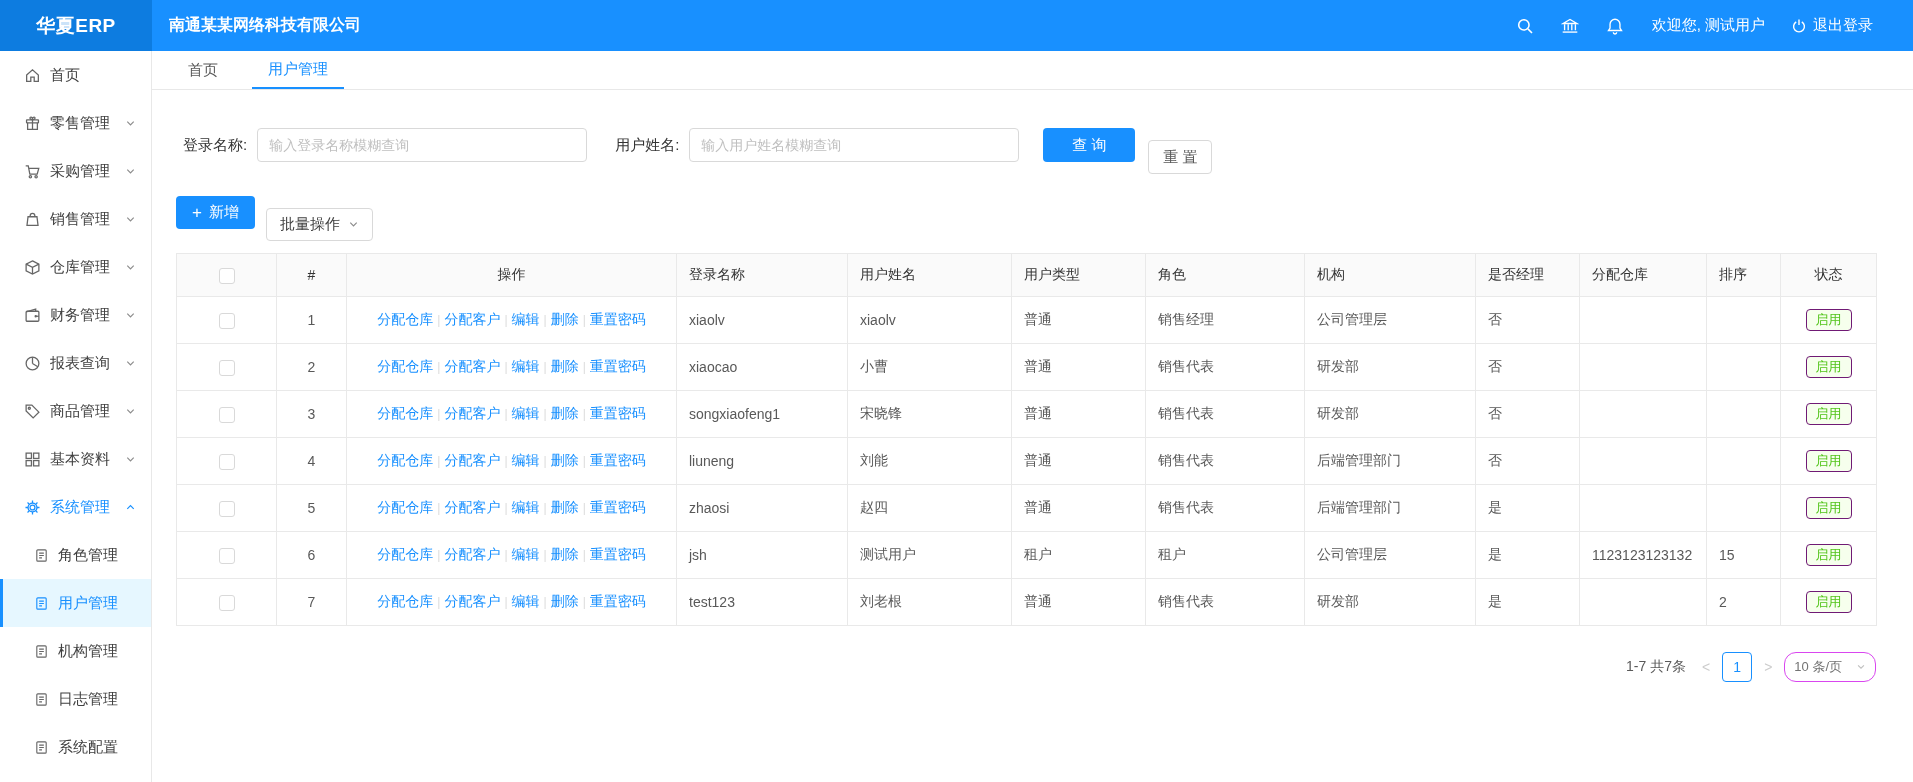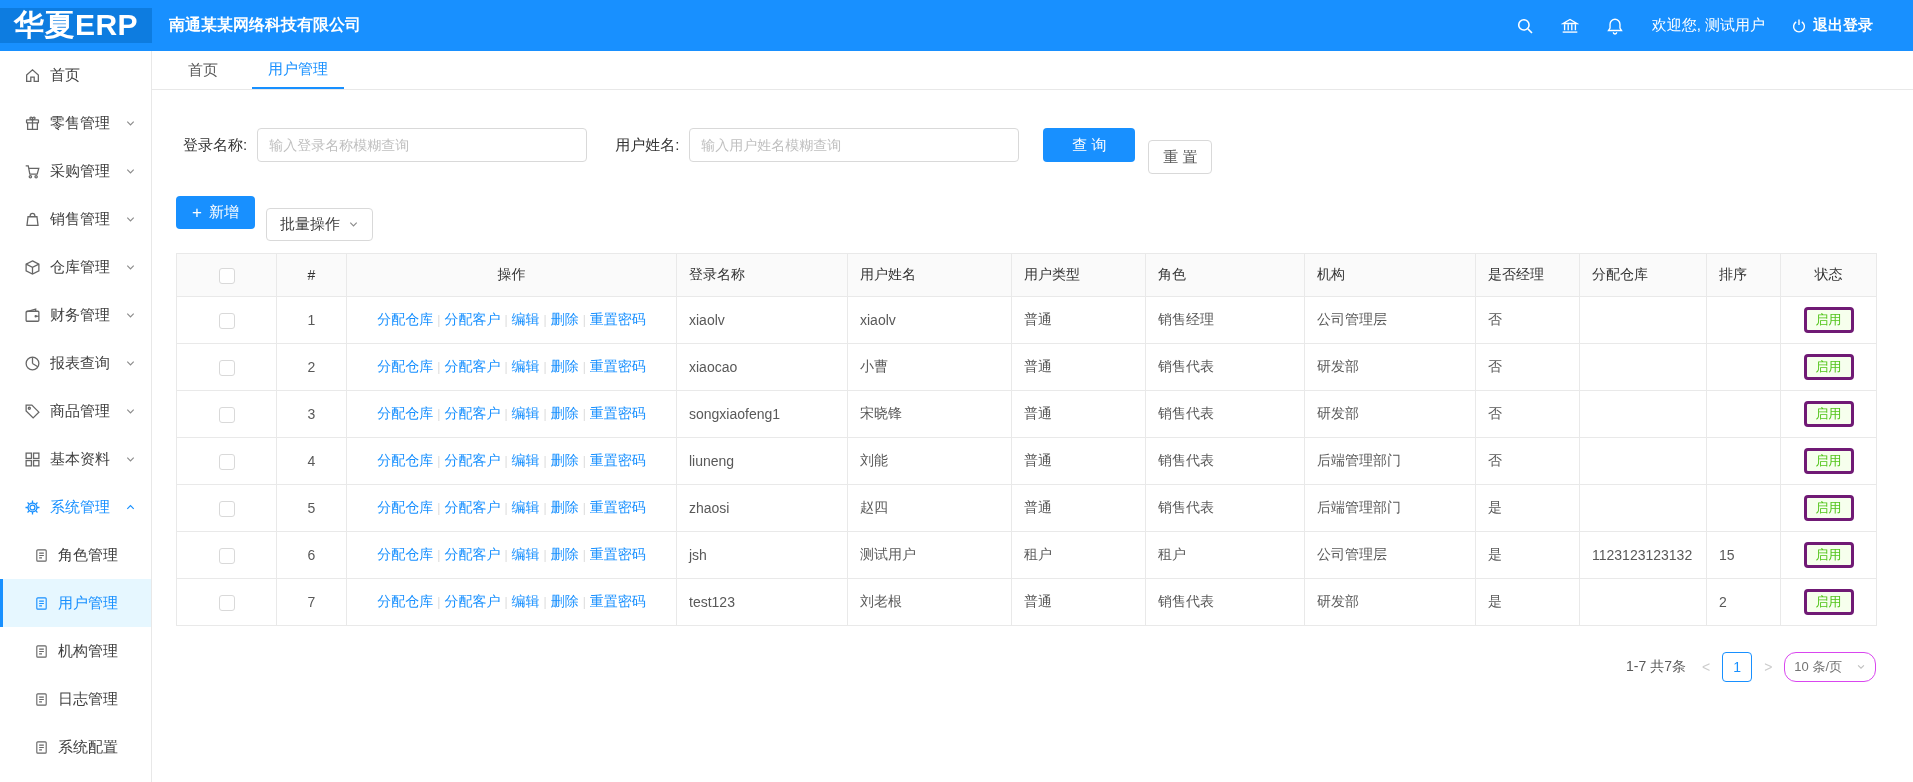--- a/index.html
+++ b/index.html
@@ -2,27 +2,27 @@
 <html><head>
 <meta charset="utf-8">
 <style>
   * { margin:0; padding:0; box-sizing:border-box; }
   html,body { width:1913px; height:782px; overflow:hidden; }
   body { font-family:"Liberation Sans","DejaVu Sans",sans-serif; font-size:14px; color:#262626; background:#fff; }
   .app { width:1913px; height:782px; display:flex; flex-direction:column; }
 
   
   .topbar { flex:0 0 51px; height:51px; background:#1890ff; display:flex; align-items:center; }
-  .logo { width:152px; height:35px; background:#0d7ce0; color:#fff; font-size:30px; font-weight:bold; display:flex; align-items:center; justify-content:center; letter-spacing:.5px; cursor:pointer; }
+  .logo { width:152px; height:51px; background:#0d7ce0; color:#fff; font-size:19px; font-weight:bold; display:flex; align-items:center; justify-content:center; letter-spacing:.5px; cursor:pointer; }
   .company { color:#fff; font-size:16px; font-weight:600; margin-left:17px; }
   .topbar-right { margin-left:auto; display:flex; align-items:center; color:#fff; padding-right:40px;justify-content:center; }
   .tb-icon { width:18px; height:18px; margin-left:27px; cursor:pointer; color:#fff; }
   .tb-icon svg, .chev svg, .s-icon svg, .caret svg { width:100%; height:100%; display:block; }
   .welcome { margin-left:28px; font-size:15px; cursor:pointer; white-space:nowrap; }
-  .logout { margin-left:26px; display:flex; align-items:center; gap:6px; font-size:15px; cursor:pointer; white-space:nowrap;font-weight:bold; }
+  .logout { margin-left:26px; display:flex; align-items:center; gap:6px; font-size:15px; cursor:pointer; white-space:nowrap; }
   .logout .tb-icon { margin-left:0; width:16px; height:16px; }
 
   
   .main { flex:1; display:flex; min-height:0; }
   .sidebar { flex:0 0 152px; width:152px; border-right:1px solid #e8e8e8; background:#fff; overflow:hidden; }
   .content { flex:1; min-width:0; background:#fff; }
 
   
   .side-item { height:48px; display:flex; align-items:center; padding:0 15px 0 24px; font-size:15px; color:#404040; cursor:pointer; position:relative; white-space:nowrap; }
   .s-icon { width:17px; height:17px; margin-right:9px; color:#666; flex:none; }
@@ -63,21 +63,21 @@
   .table-wrap { margin:12px 0 0 24px; }
   table { border-collapse:collapse; table-layout:fixed; width:1700px; font-size:14px; }
   th,td { border:1px solid #e9e9e9; overflow:hidden; }
   th { background:#fafafa; height:43px; font-weight:normal; color:#333; padding:0 12px; text-align:left; }
   td { height:47px; color:#595959; padding:0 12px; background:#fff; }
   .c-center { text-align:center; padding:0 4px; }
   .c-ops { text-align:center; padding:0 2px; white-space:nowrap; }
   .lnk { color:#1890ff; cursor:pointer; margin:0 3px; }
   .sep { color:#dcdcdc; margin:0 1px; font-size:12px; }
   .cb { display:inline-block; width:16px; height:16px; border:1px solid #d9d9d9; border-radius:3px; background:#fff; vertical-align:middle; cursor:pointer; }
-  .badge { display:inline-block; padding:2px 9px; font-size:13px; color:#52c41a; border:3px solid #701a75; background:#f6ffed; border-radius:4px; line-height:1.3; }
+  .badge { display:inline-block; padding:2px 9px; font-size:13px; color:#52c41a; border:1px solid #701a75; background:#f6ffed; border-radius:4px; line-height:1.3; }
 
   
   .pagination { display:flex; align-items:center; justify-content:flex-end; margin:26px 37px 0 0; gap:9px; font-size:14px; color:#595959;padding-left:15px; }
   .pg-total { margin-right:4px; }
   .pg-arrow { color:#ccc; font-size:14px; padding:0 3px; cursor:pointer; user-select:none; }
   .pg-page { width:30px; height:30px; border:1px solid #1890ff; color:#1890ff; border-radius:4px; display:flex; align-items:center; justify-content:center; cursor:pointer; background:#fff; }
   .pg-size { height:30px; border:1px solid #d946ef; border-radius:12px; display:flex; align-items:center; padding:0 9px; gap:14px; color:#737373; font-size:13px; background:#fff; cursor:pointer; white-space:nowrap; }
   .pg-size .caret { color:#bfbfbf; width:10px; height:10px; }
 </style>
 </head>

